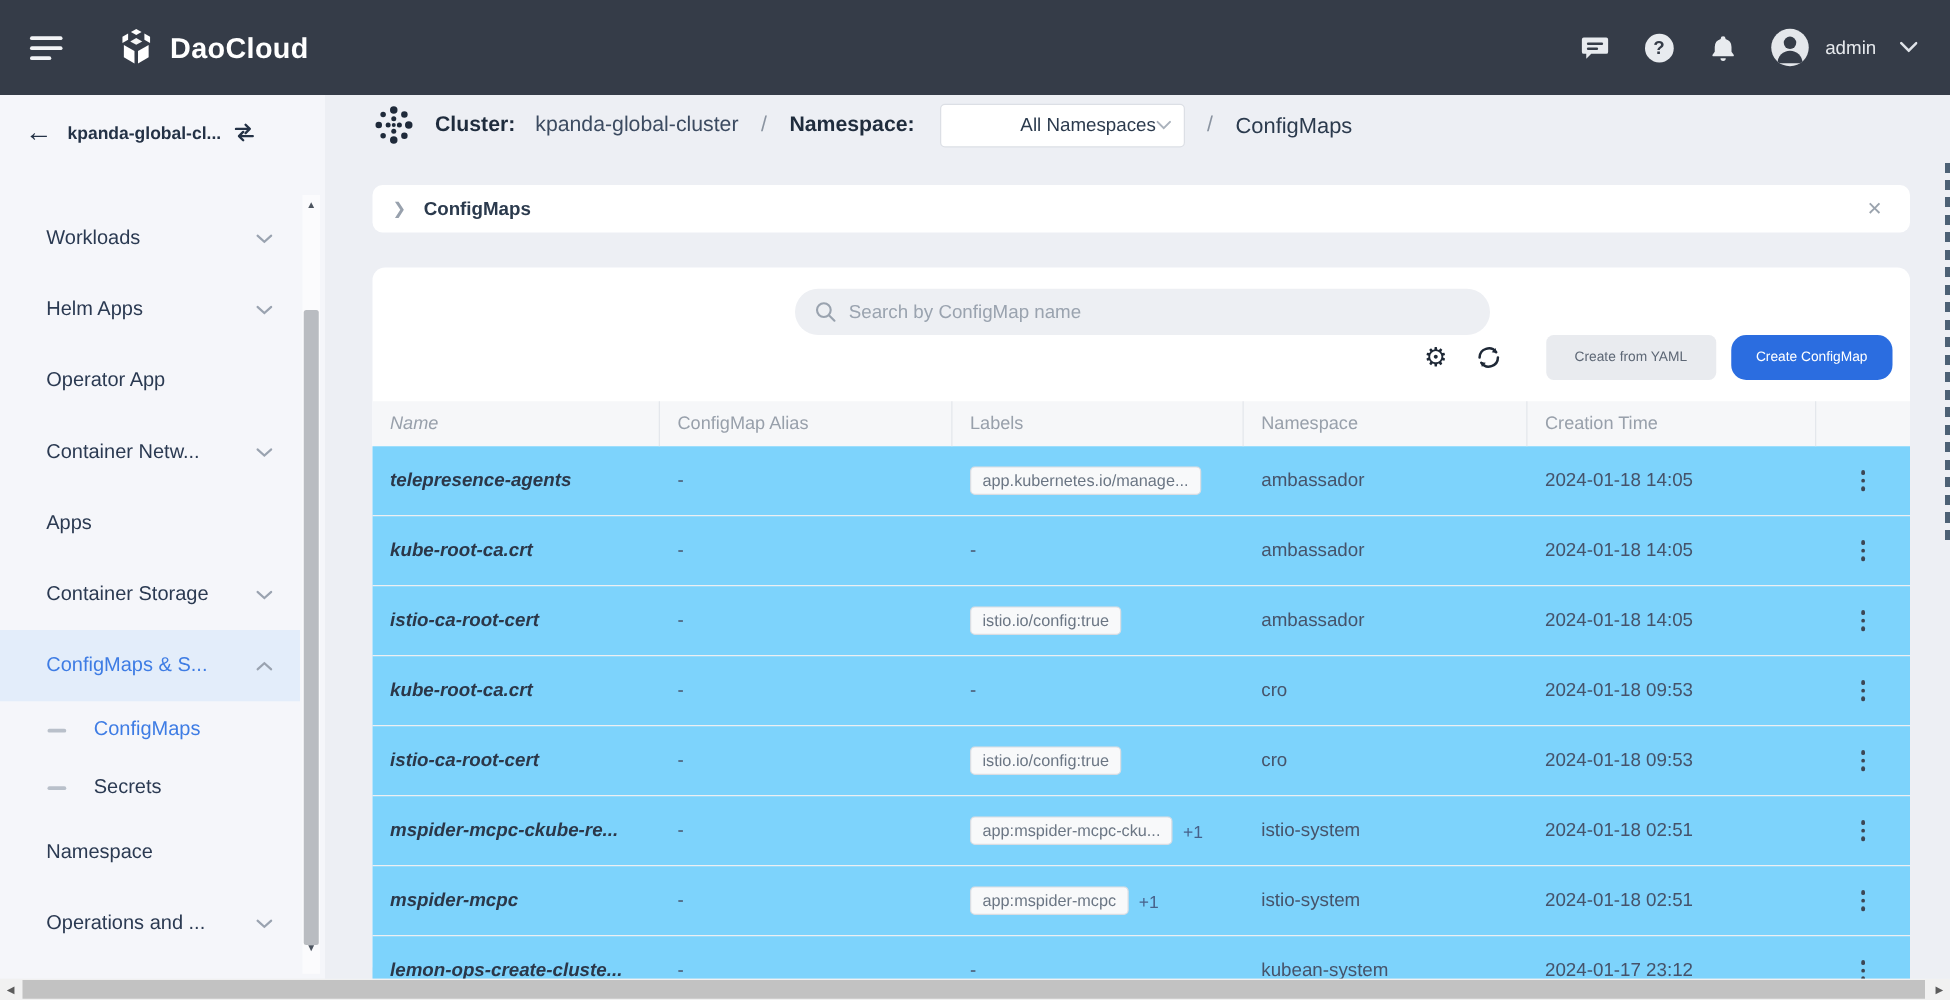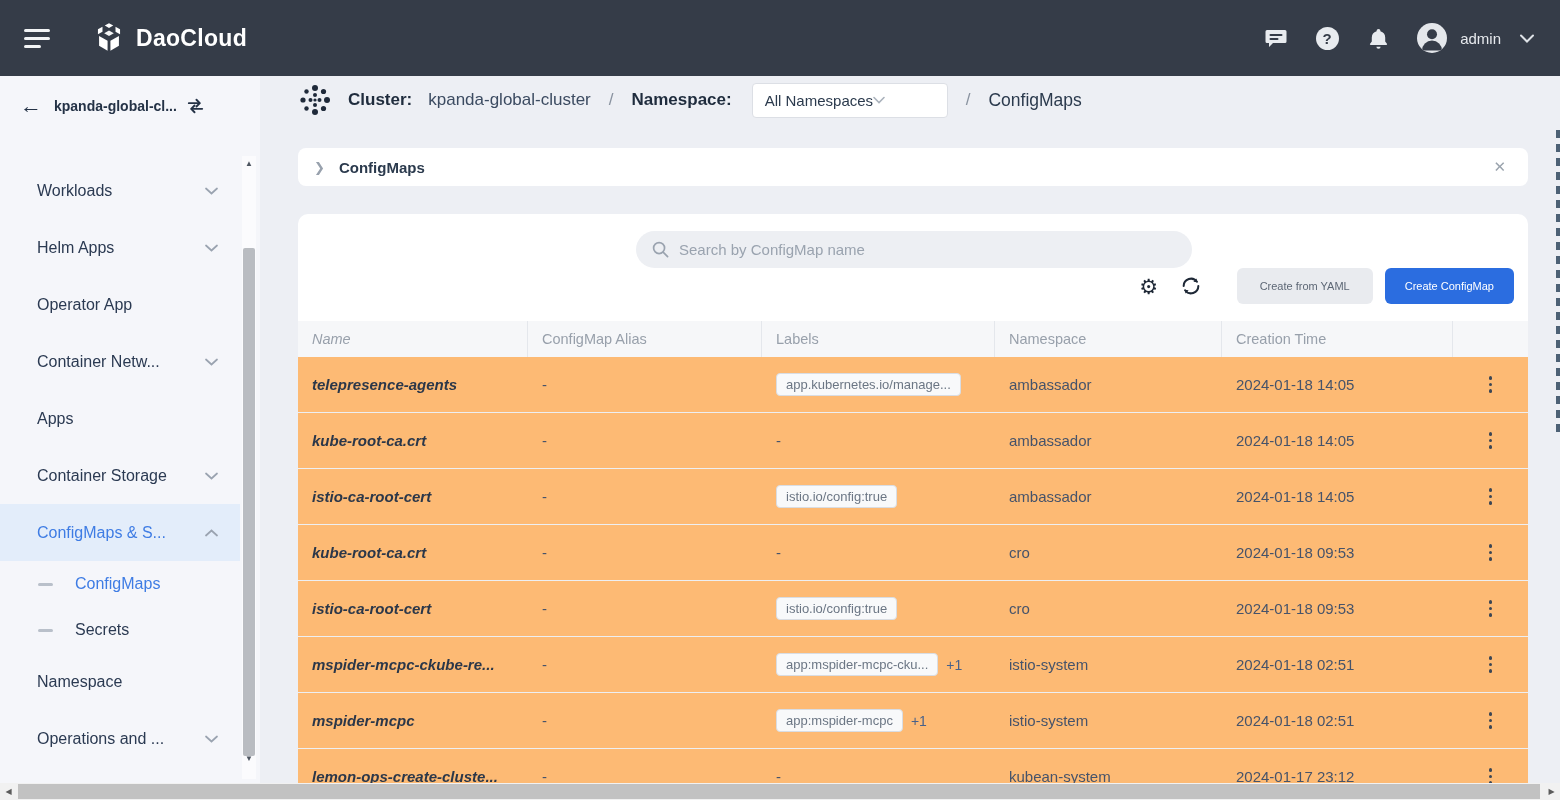--- a/index.html
+++ b/index.html
@@ -53,21 +53,21 @@
   .ss-thumb { position:absolute; left:1px; width:12px; top:92px; height:508px; background:#b9bcc1; border-radius:2px; cursor:pointer; }
 
   
   .main { flex:1; padding:0 32px 0 38px; overflow:hidden; }
   .cluster-header { height:76px; display:flex; align-items:center; gap:10px; }
   .cluster-icon { flex:none; display:flex; }
   .ch-label { font-size:17px; font-weight:bold; color:#1f2c3d; margin-left:6px; }
   .ch-value { font-size:17px; color:#3c4b61; margin-left:6px; }
   .ch-slash { font-size:17px; color:#8a93a0; margin:0 8px; }
   .ns-select { width:196px; height:35px; background:#ffffff; border:1px solid #dcdfe5; border-radius:4px;
-               display:flex; align-items:center; justify-content:flex-start; padding:0 10px 0 12px;
+               display:flex; align-items:center; justify-content:flex-end; padding:0 10px 0 12px;
                font-size:15px; color:#2b3a4d; cursor:pointer; margin-left:10px; }
   .ch-page { font-size:17.5px; color:#2b3a4d; }
 
   .tabbar { height:38px; background:#ffffff; border-radius:8px; display:flex; align-items:center;
             padding:0 16px; margin-top:10px; }
   .tab-chev { color:#98a1ad; font-size:13px; margin-right:14px; }
   .tab-title { font-size:15px; font-weight:bold; color:#2b3a4d; }
   .tab-close { margin-left:auto; color:#9aa3ad; font-size:15px; cursor:pointer; padding:2px 6px; }
 
   .panel { margin-top:28px; background:#ffffff; border-radius:10px 10px 0 0; padding:17px 0 0 0; height:560px; }
@@ -75,28 +75,28 @@
   .search-box { width:556px; height:37px; background:#edeff3; border-radius:19px; display:flex; align-items:center; padding:0 16px; }
   .search-box svg { flex:none; }
   .search-input { border:none; outline:none; background:transparent; font-size:15px; color:#3c4a5e;
                   margin-left:10px; width:100%; font-family:inherit; }
   .search-input::placeholder { color:#9aa3af; }
   .toolbar-right { margin-left:auto; display:flex; align-items:center; }
   .icon-btn { width:26px; height:26px; display:flex; align-items:center; justify-content:center; cursor:pointer; margin-right:16px; }
   .gear { font-size:21px; color:#1e2836; line-height:1; }
   .btn { height:36px; border:none; border-radius:6px; font-size:11px; font-family:inherit; cursor:pointer; }
   .btn-secondary { background:#e9ebef; color:#5d6775; padding:0 23px; margin-left:17px; }
-  .btn-primary { background:#2b6de0; color:#ffffff; padding:0 20px; margin-left:12px; font-weight:500; }
+  .btn-primary { background:#2b6de0; color:#ffffff; padding:0 20px; margin-left:12px; font-weight:500;border-radius:12px; }
 
   
   .table { margin-top:17px; width:100%; }
   .thead { display:flex; height:36px; background:#f6f7f9; align-items:stretch; }
   .th { display:flex; align-items:center; padding-left:14px; font-size:14.5px; color:#98a0ab; border-right:1px solid #e4e7ec; }
   .th:last-child { border-right:none; }
-  .row { display:flex; height:56px; align-items:center; border-bottom:1px solid #edeff2; background:#fdba74; }
+  .row { display:flex; height:56px; align-items:center; border-bottom:1px solid #edeff2; background:#7dd3fc; }
   .td { padding-left:14px; font-size:15px; color:#46536a; display:flex; align-items:center; overflow:hidden; white-space:nowrap; }
   .td.name { font-weight:bold; color:#2b3749; }
   .c0{ width:230px; flex:none;font-style:italic; } .c1{ width:234px; flex:none; } .c2{ width:233px; flex:none; }
   .c3{ width:227px; flex:none; } .c4{ width:231px; flex:none; } .c5{ width:75px; flex:none; justify-content:center; padding-left:0; }
   .chip { display:inline-block; padding:3px 9px; border:1px solid #d9dde3; border-radius:4px; background:#f8f9fa;
           color:#6b7684; font-size:13px; white-space:nowrap; }
   .plus { color:#47618a; font-size:14px; margin-left:8px; }
   .kebab { display:flex; flex-direction:column; gap:3px; cursor:pointer; padding:5px; }
   .kebab i { width:3.5px; height:3.5px; border-radius:50%; background:#3c4654; }
 

